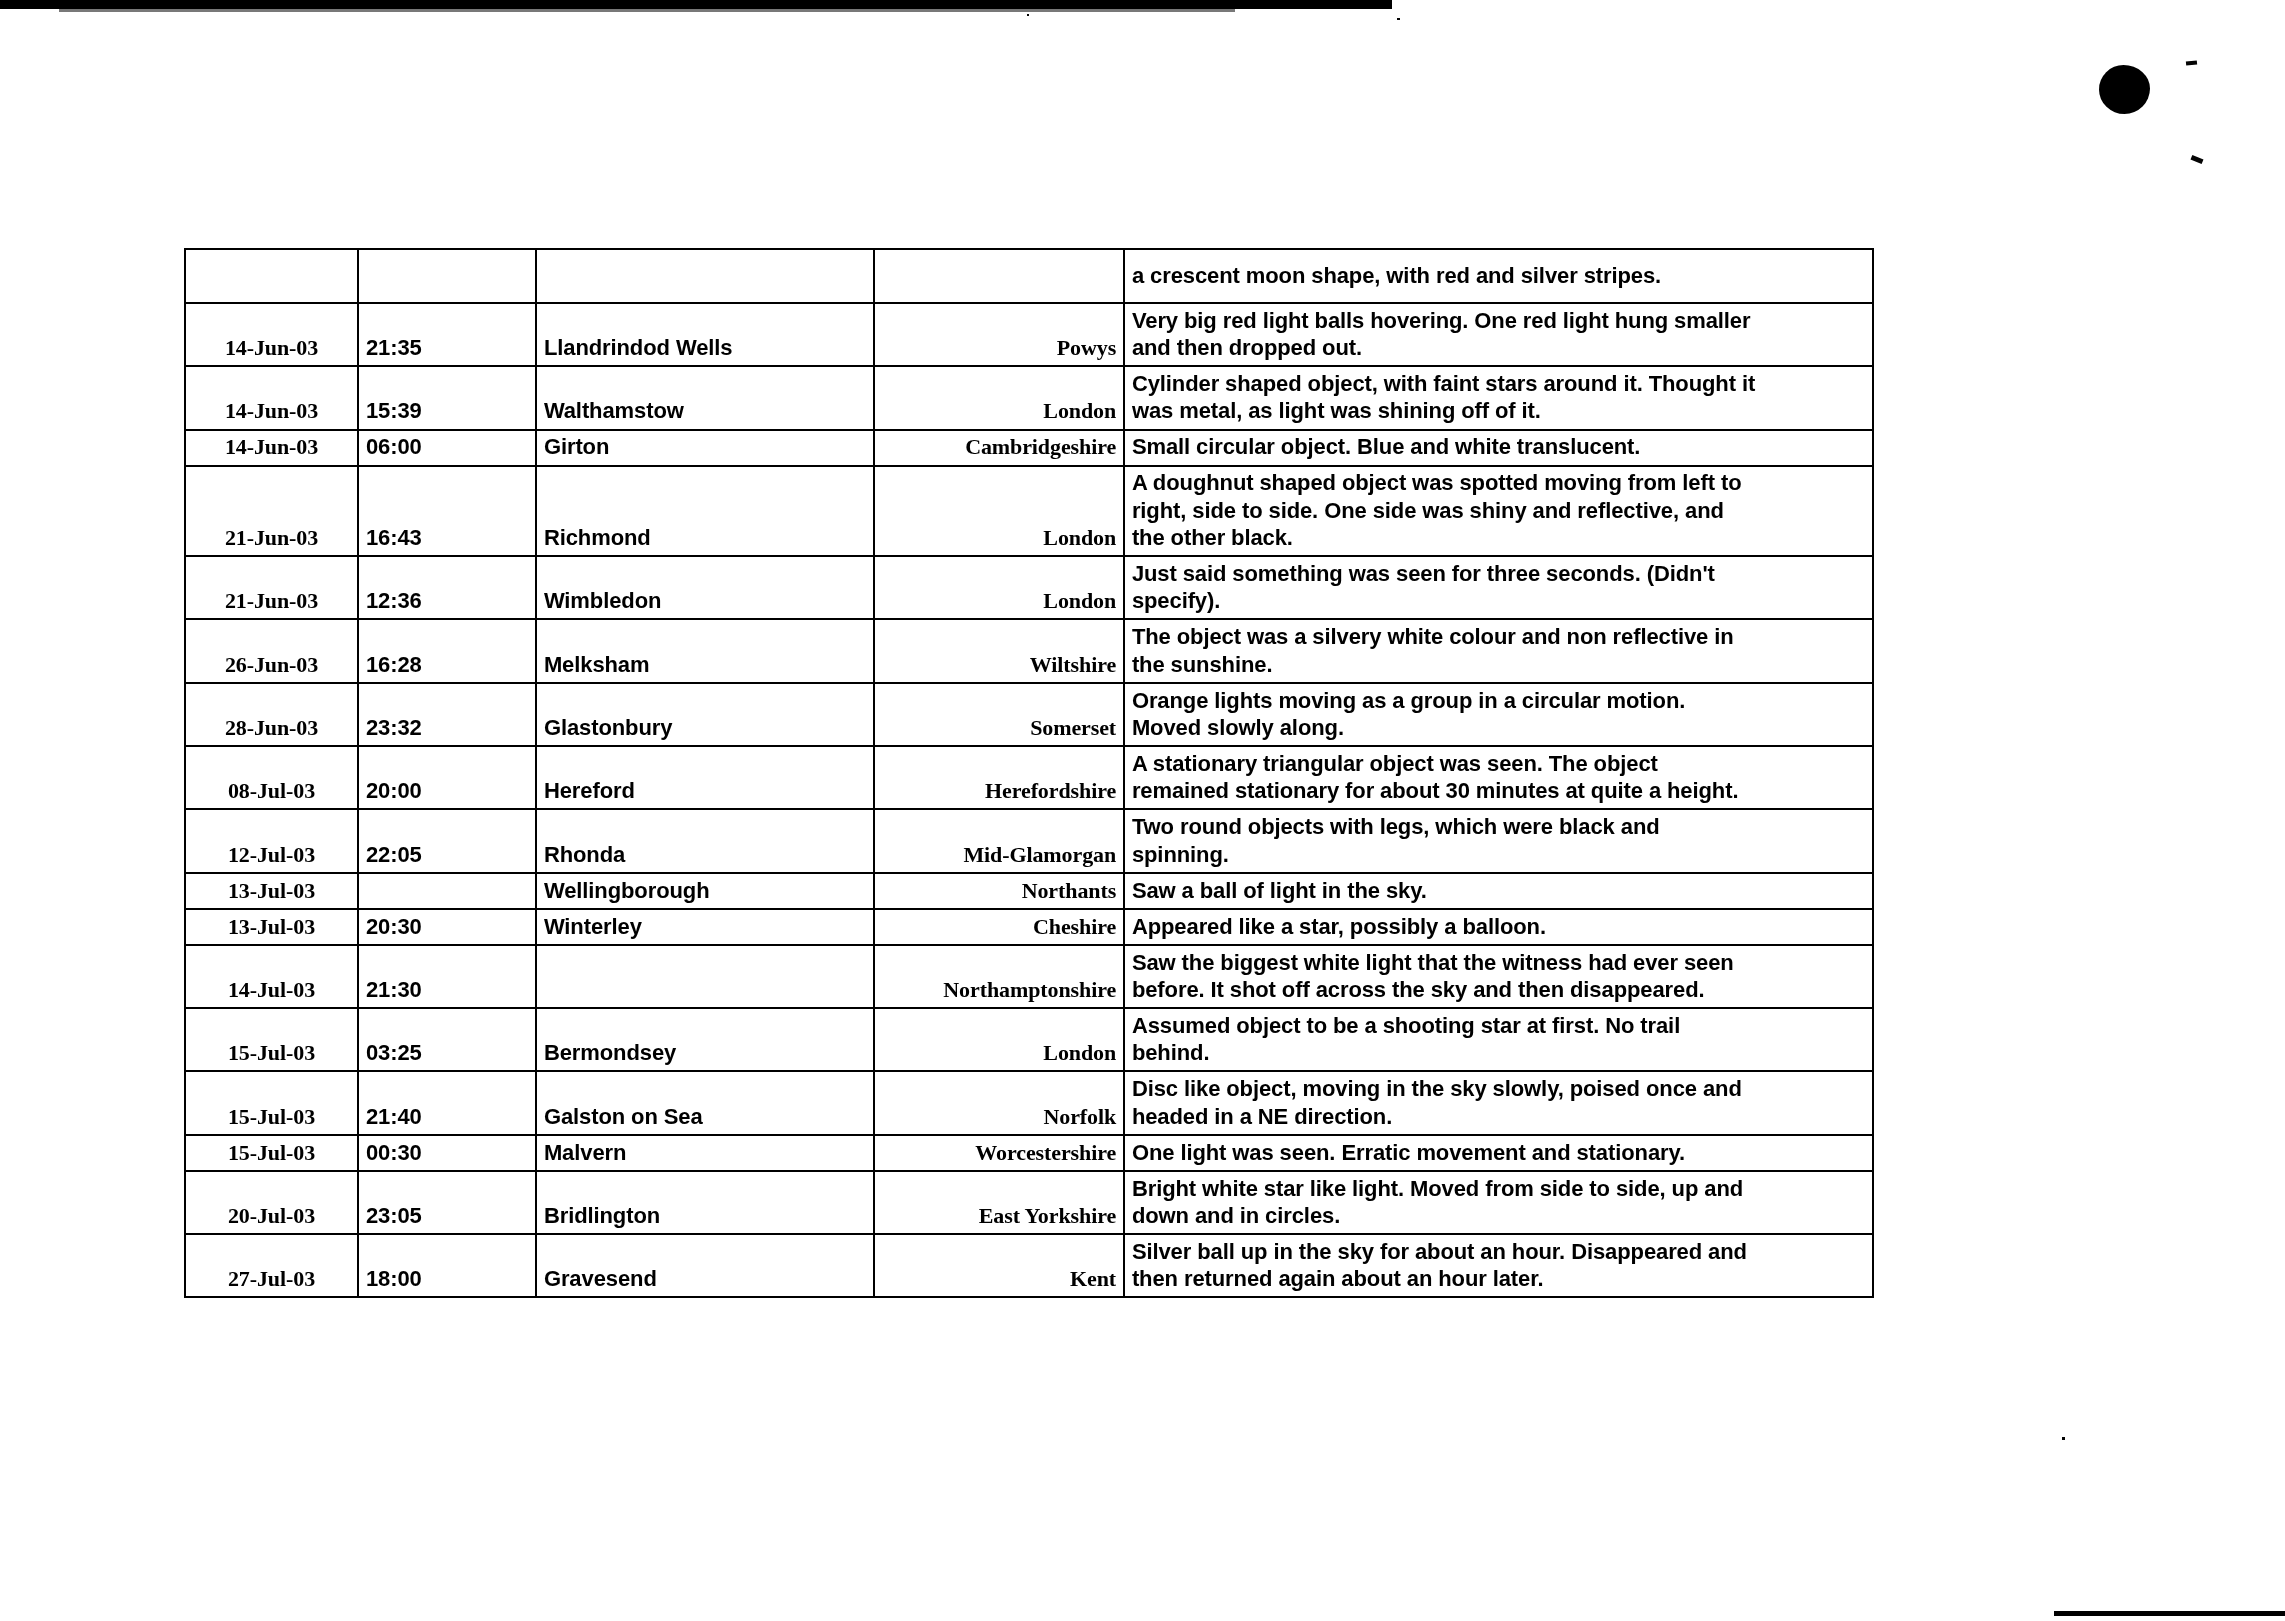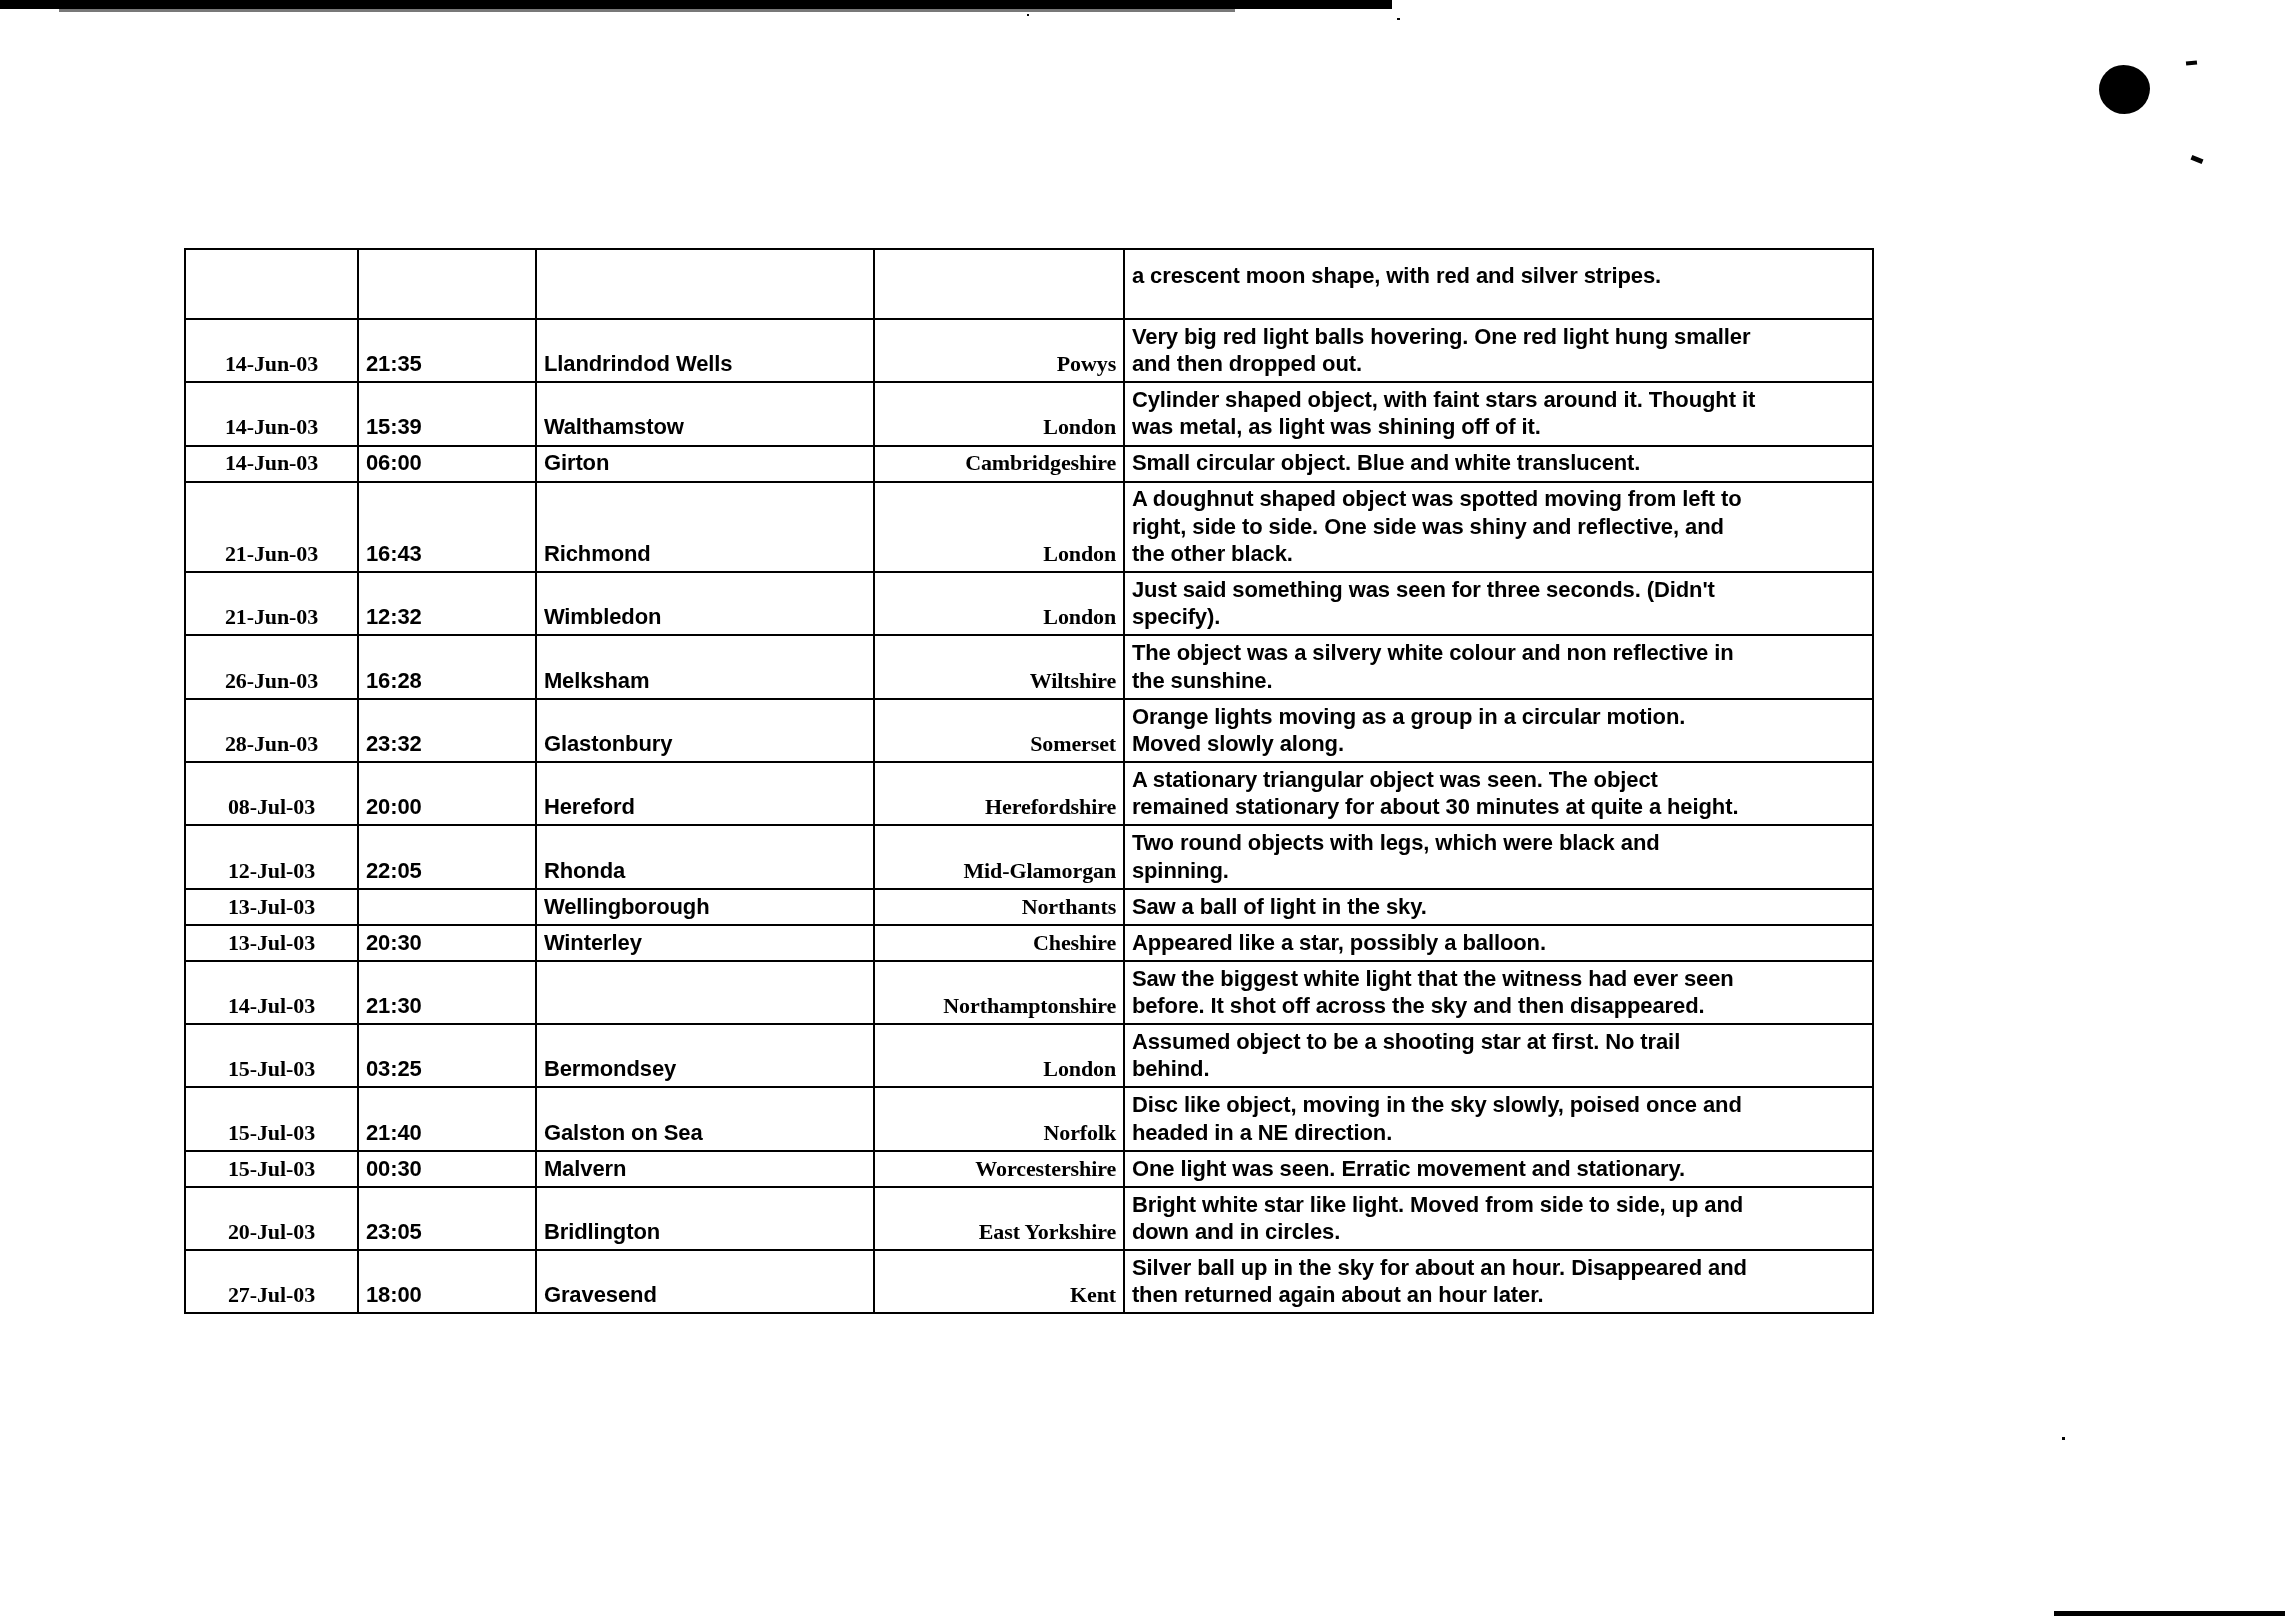--- a/index.html
+++ b/index.html
@@ -93,21 +93,21 @@
   col.c-desc  { width: 749px; }
 
   td.date   { text-align: center; font-family: Liberation Serif, serif; }
   td.time   { text-align: left; padding-right: 11.8px; }
   td.town   { text-align: left; }
   td.county { text-align: right; font-family: Liberation Serif, serif; }
   td.desc   { text-align: left; vertical-align: bottom; padding-left: 8.8px; }
 
   
   tr.continuation td { height: 45px; }
-  tr.continuation td.desc { vertical-align: middle; padding-bottom: 20px; }
+  tr.continuation td.desc { vertical-align: middle; padding-bottom: 4px; }
 
   
   .sheet, .scan-dot, .scan-top-bar, .scan-bottom-bar, .speck {
     filter: contrast(1.12);
   }
 </style>
 </head>
 <body>
 
 <div class="scan-top-bar"></div>
@@ -164,21 +164,21 @@
           <td class="date">21-Jun-03</td>
           <td class="time">16:43</td>
           <td class="town">Richmond</td>
           <td class="county">London</td>
           <td class="desc">A doughnut shaped object was spotted moving from left to
 right, side to side. One side was shiny and reflective, and
 the other black.</td>
         </tr>
         <tr>
           <td class="date">21-Jun-03</td>
-          <td class="time">12:32</td>
+          <td class="time">12:36</td>
           <td class="town">Wimbledon</td>
           <td class="county">London</td>
           <td class="desc">Just said something was seen for three seconds. (Didn't
 specify).</td>
         </tr>
         <tr>
           <td class="date">26-Jun-03</td>
           <td class="time">16:28</td>
           <td class="town">Melksham</td>
           <td class="county">Wiltshire</td>

